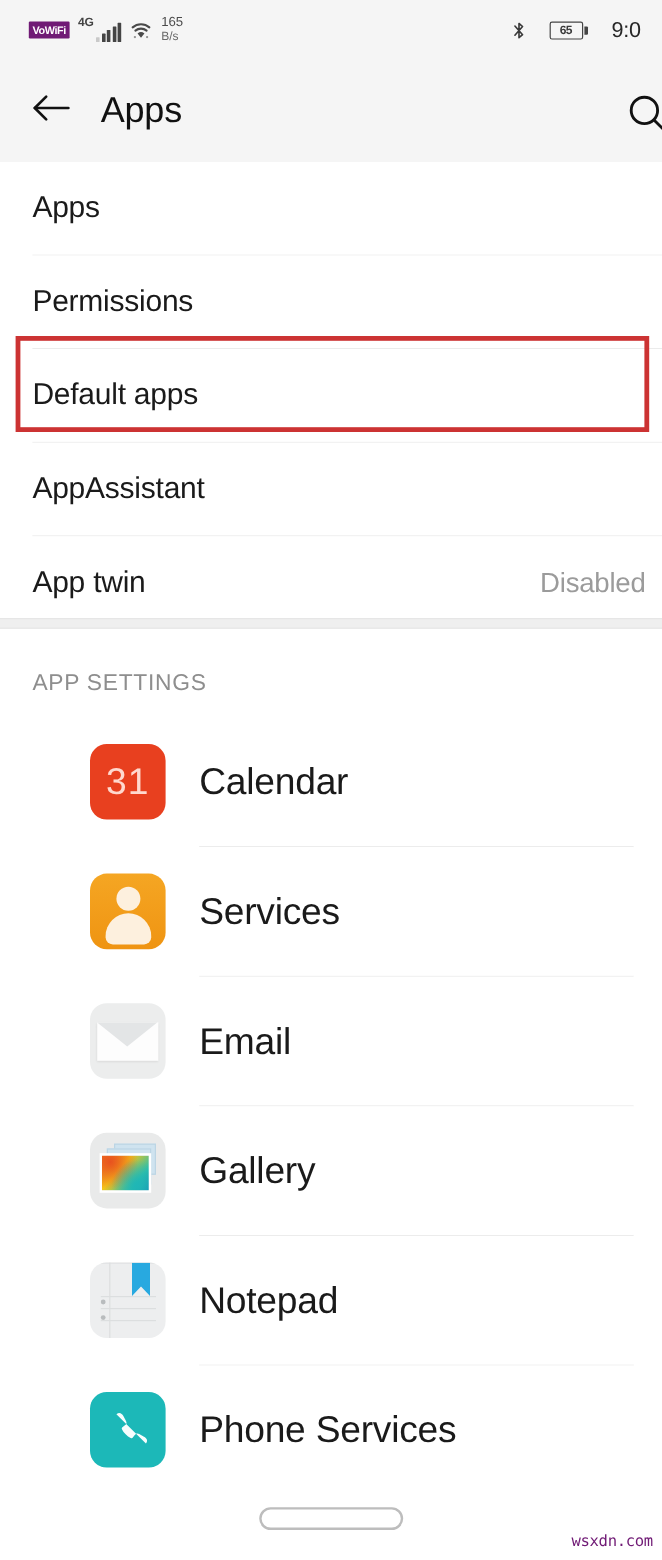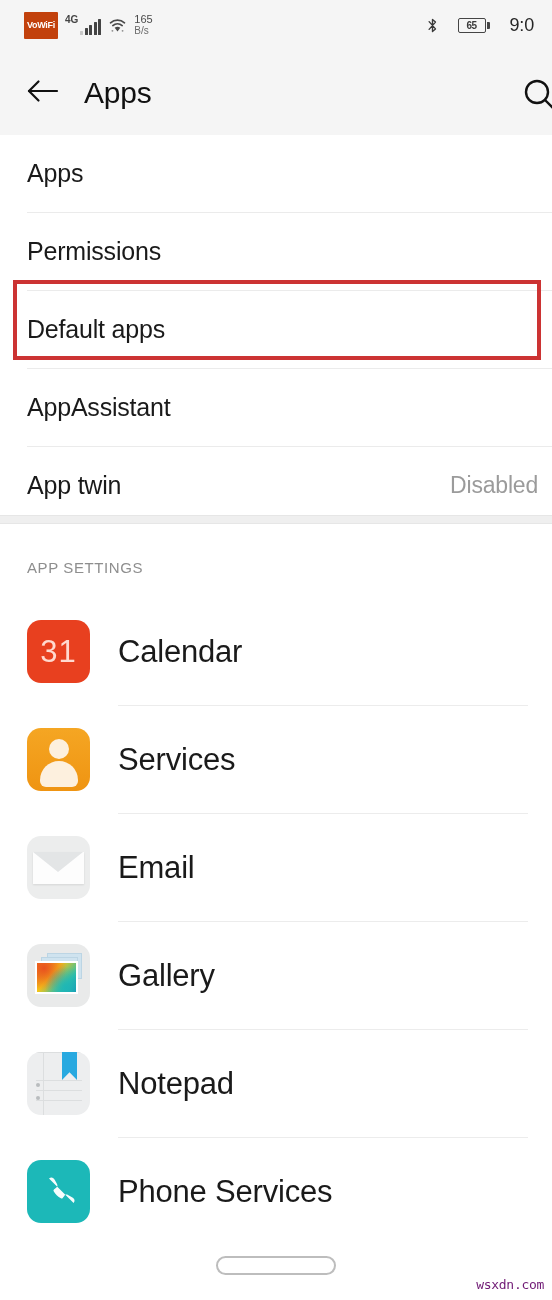--- a/index.html
+++ b/index.html
@@ -31,27 +31,27 @@
     justify-content: space-between;
     padding: 0 18px 0 24px;
   }
   .status-left { display: flex; align-items: center; gap: 7px; }
   .status-right { display: flex; align-items: center; gap: 20px; }
 
   .vowifi-badge {
     display: inline-flex;
     align-items: center;
     justify-content: center;
-    background: #c2410c;
+    background: #701a75;
     color: #ffffff;
     font-size: 9px;
     font-weight: bold;
     letter-spacing: -0.3px;
     padding: 2px 3px 2px 3px;
-    height: 27px;
+    height: 14px;
     line-height: 11px;
     border-radius: 1px;
   }
 
   .sig-wrap { display: flex; align-items: flex-end; gap: 1px; height: 20px; }
   .sig-4g {
     font-size: 10px;
     font-weight: bold;
     color: #444;
     line-height: 10px;
@@ -186,27 +186,27 @@
     height: 9px;
     background: #efefef;
     border-top: 1px solid #e6e6e6;
     border-bottom: 1px solid #e6e6e6;
   }
 
   
   .section-header {
     position: absolute;
     left: 27px;
-    font-size: 15px;
+    font-size: 19px;
     color: #8e8e8e;
     letter-spacing: 0.6px;
     font-weight: normal;
   }
 
-  .app-list { position: absolute; left: 0; width: 528px; }
+  .app-list { position: absolute; left: 0; width: 528px; padding-left: 48px; }
   .arow {
     position: relative;
     height: 107px;
     display: flex;
     align-items: center;
     padding-left: 27px;
     background: #ffffff;
     cursor: pointer;
   }
   .arow .app-name {

